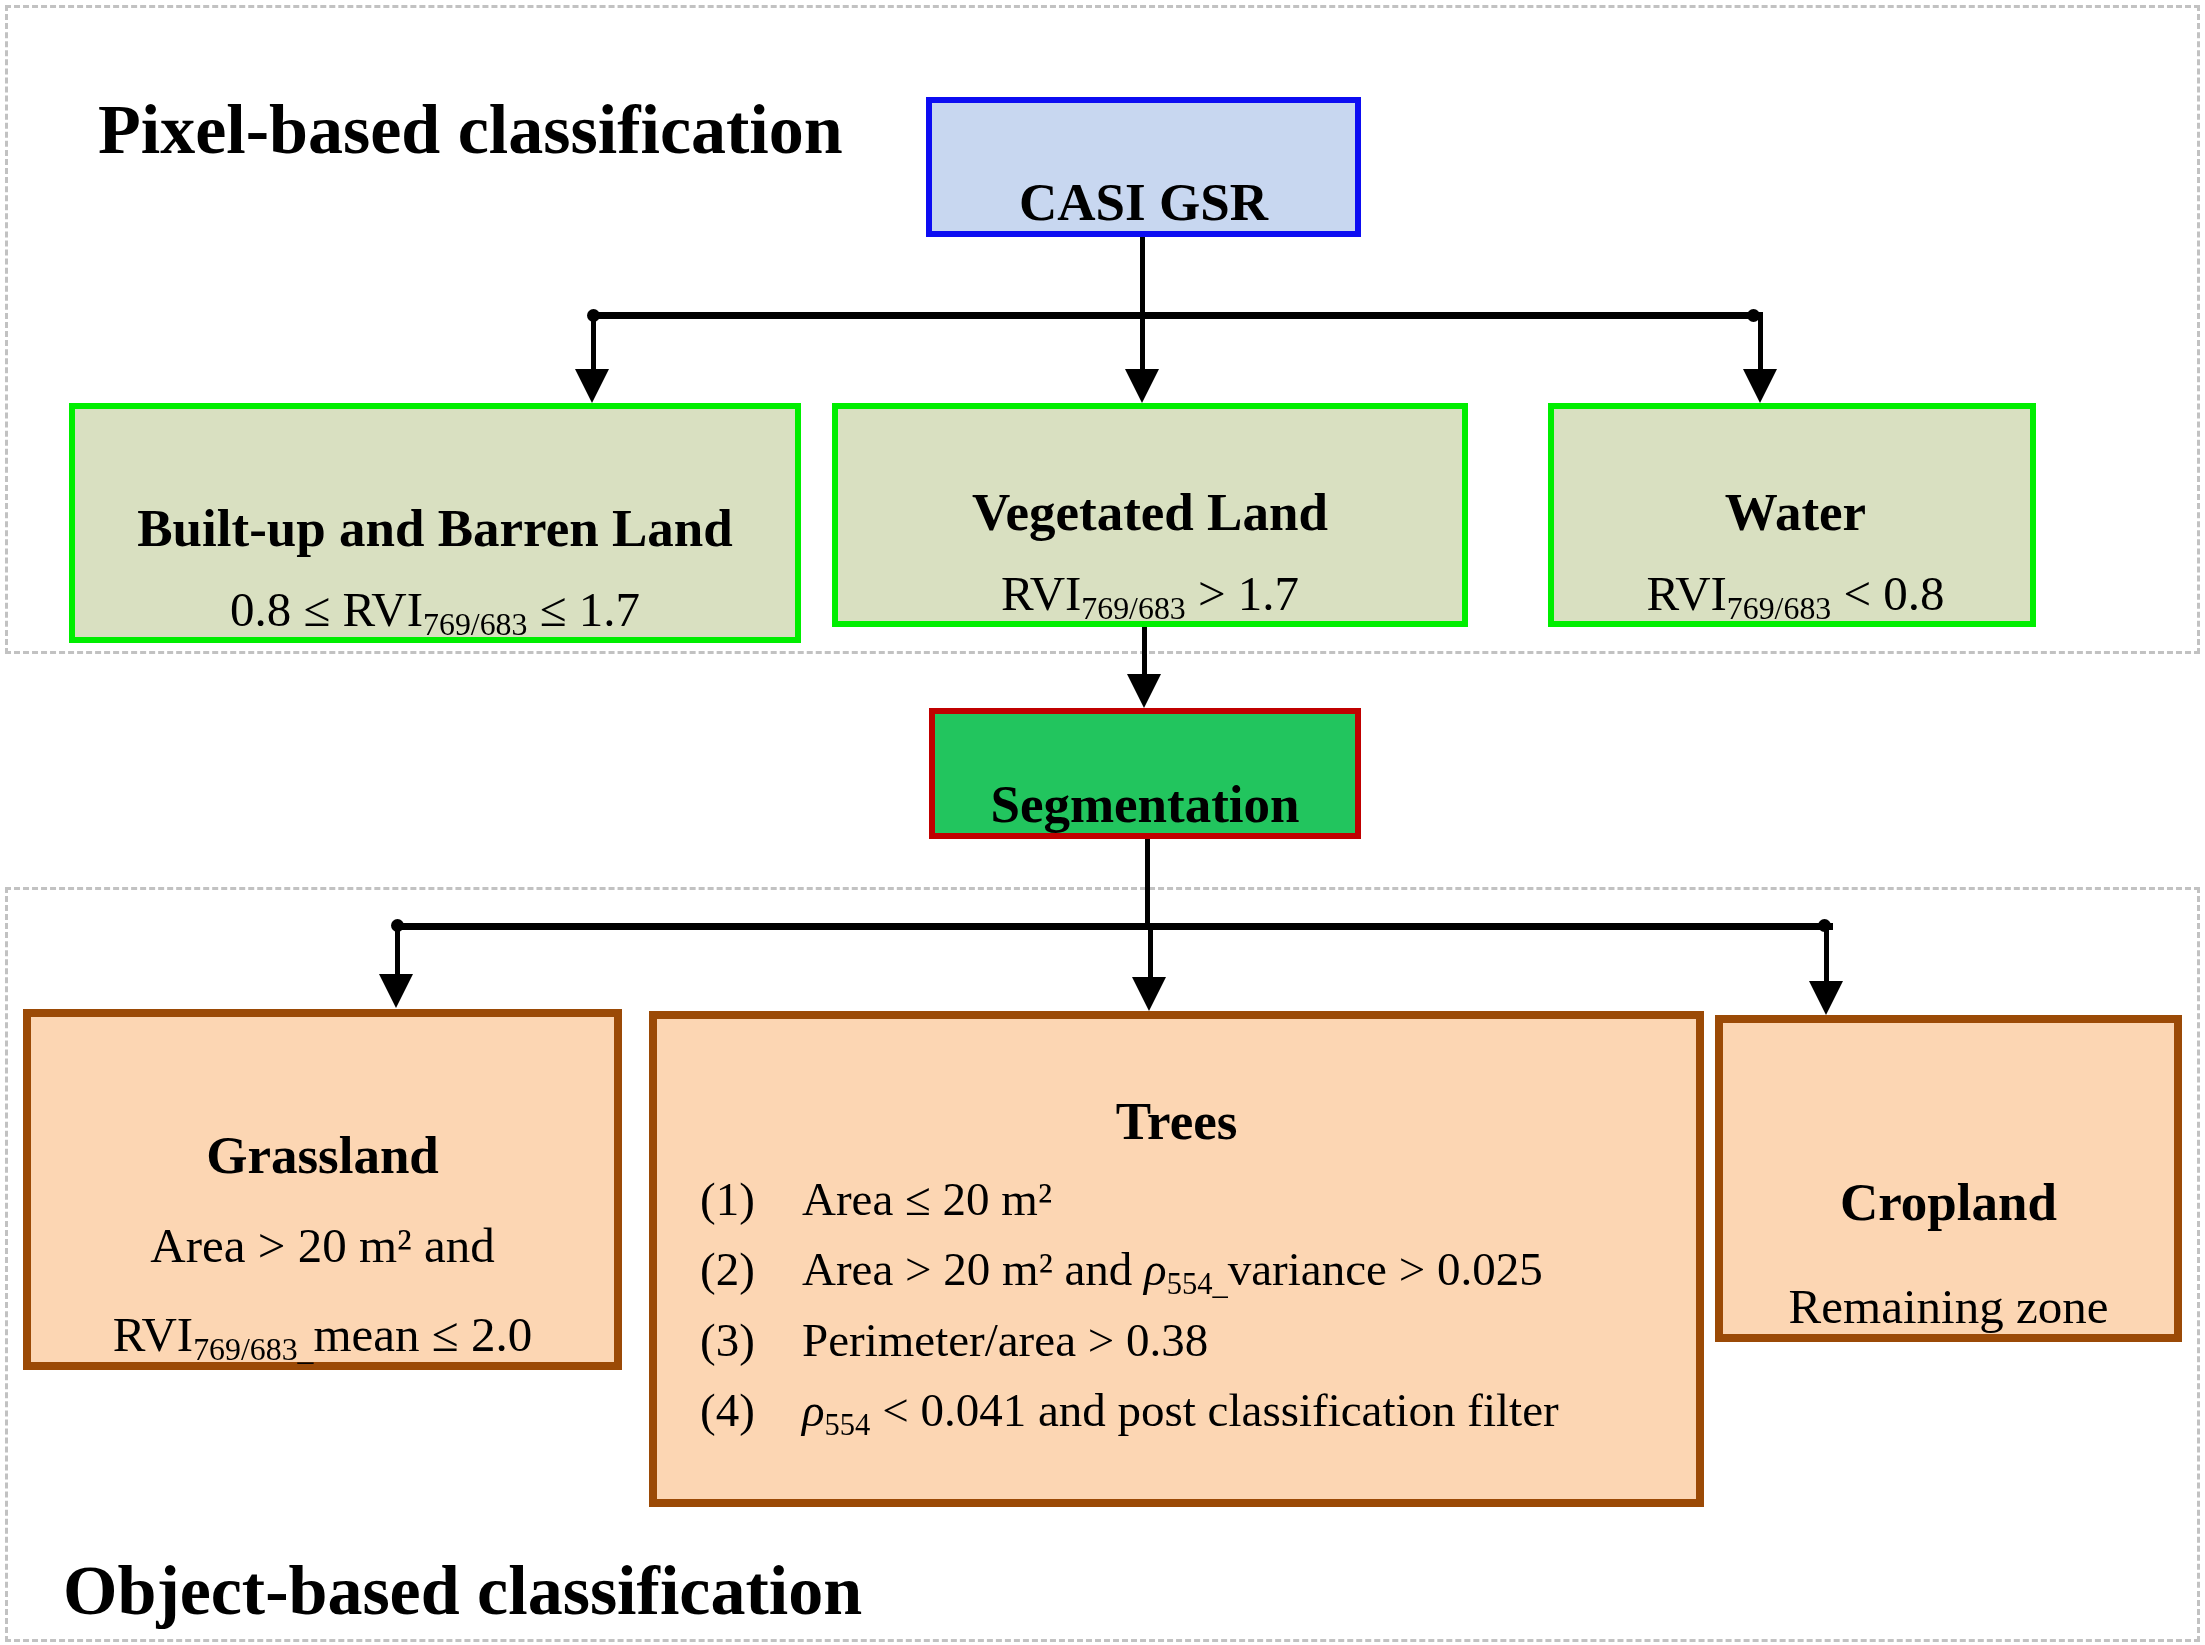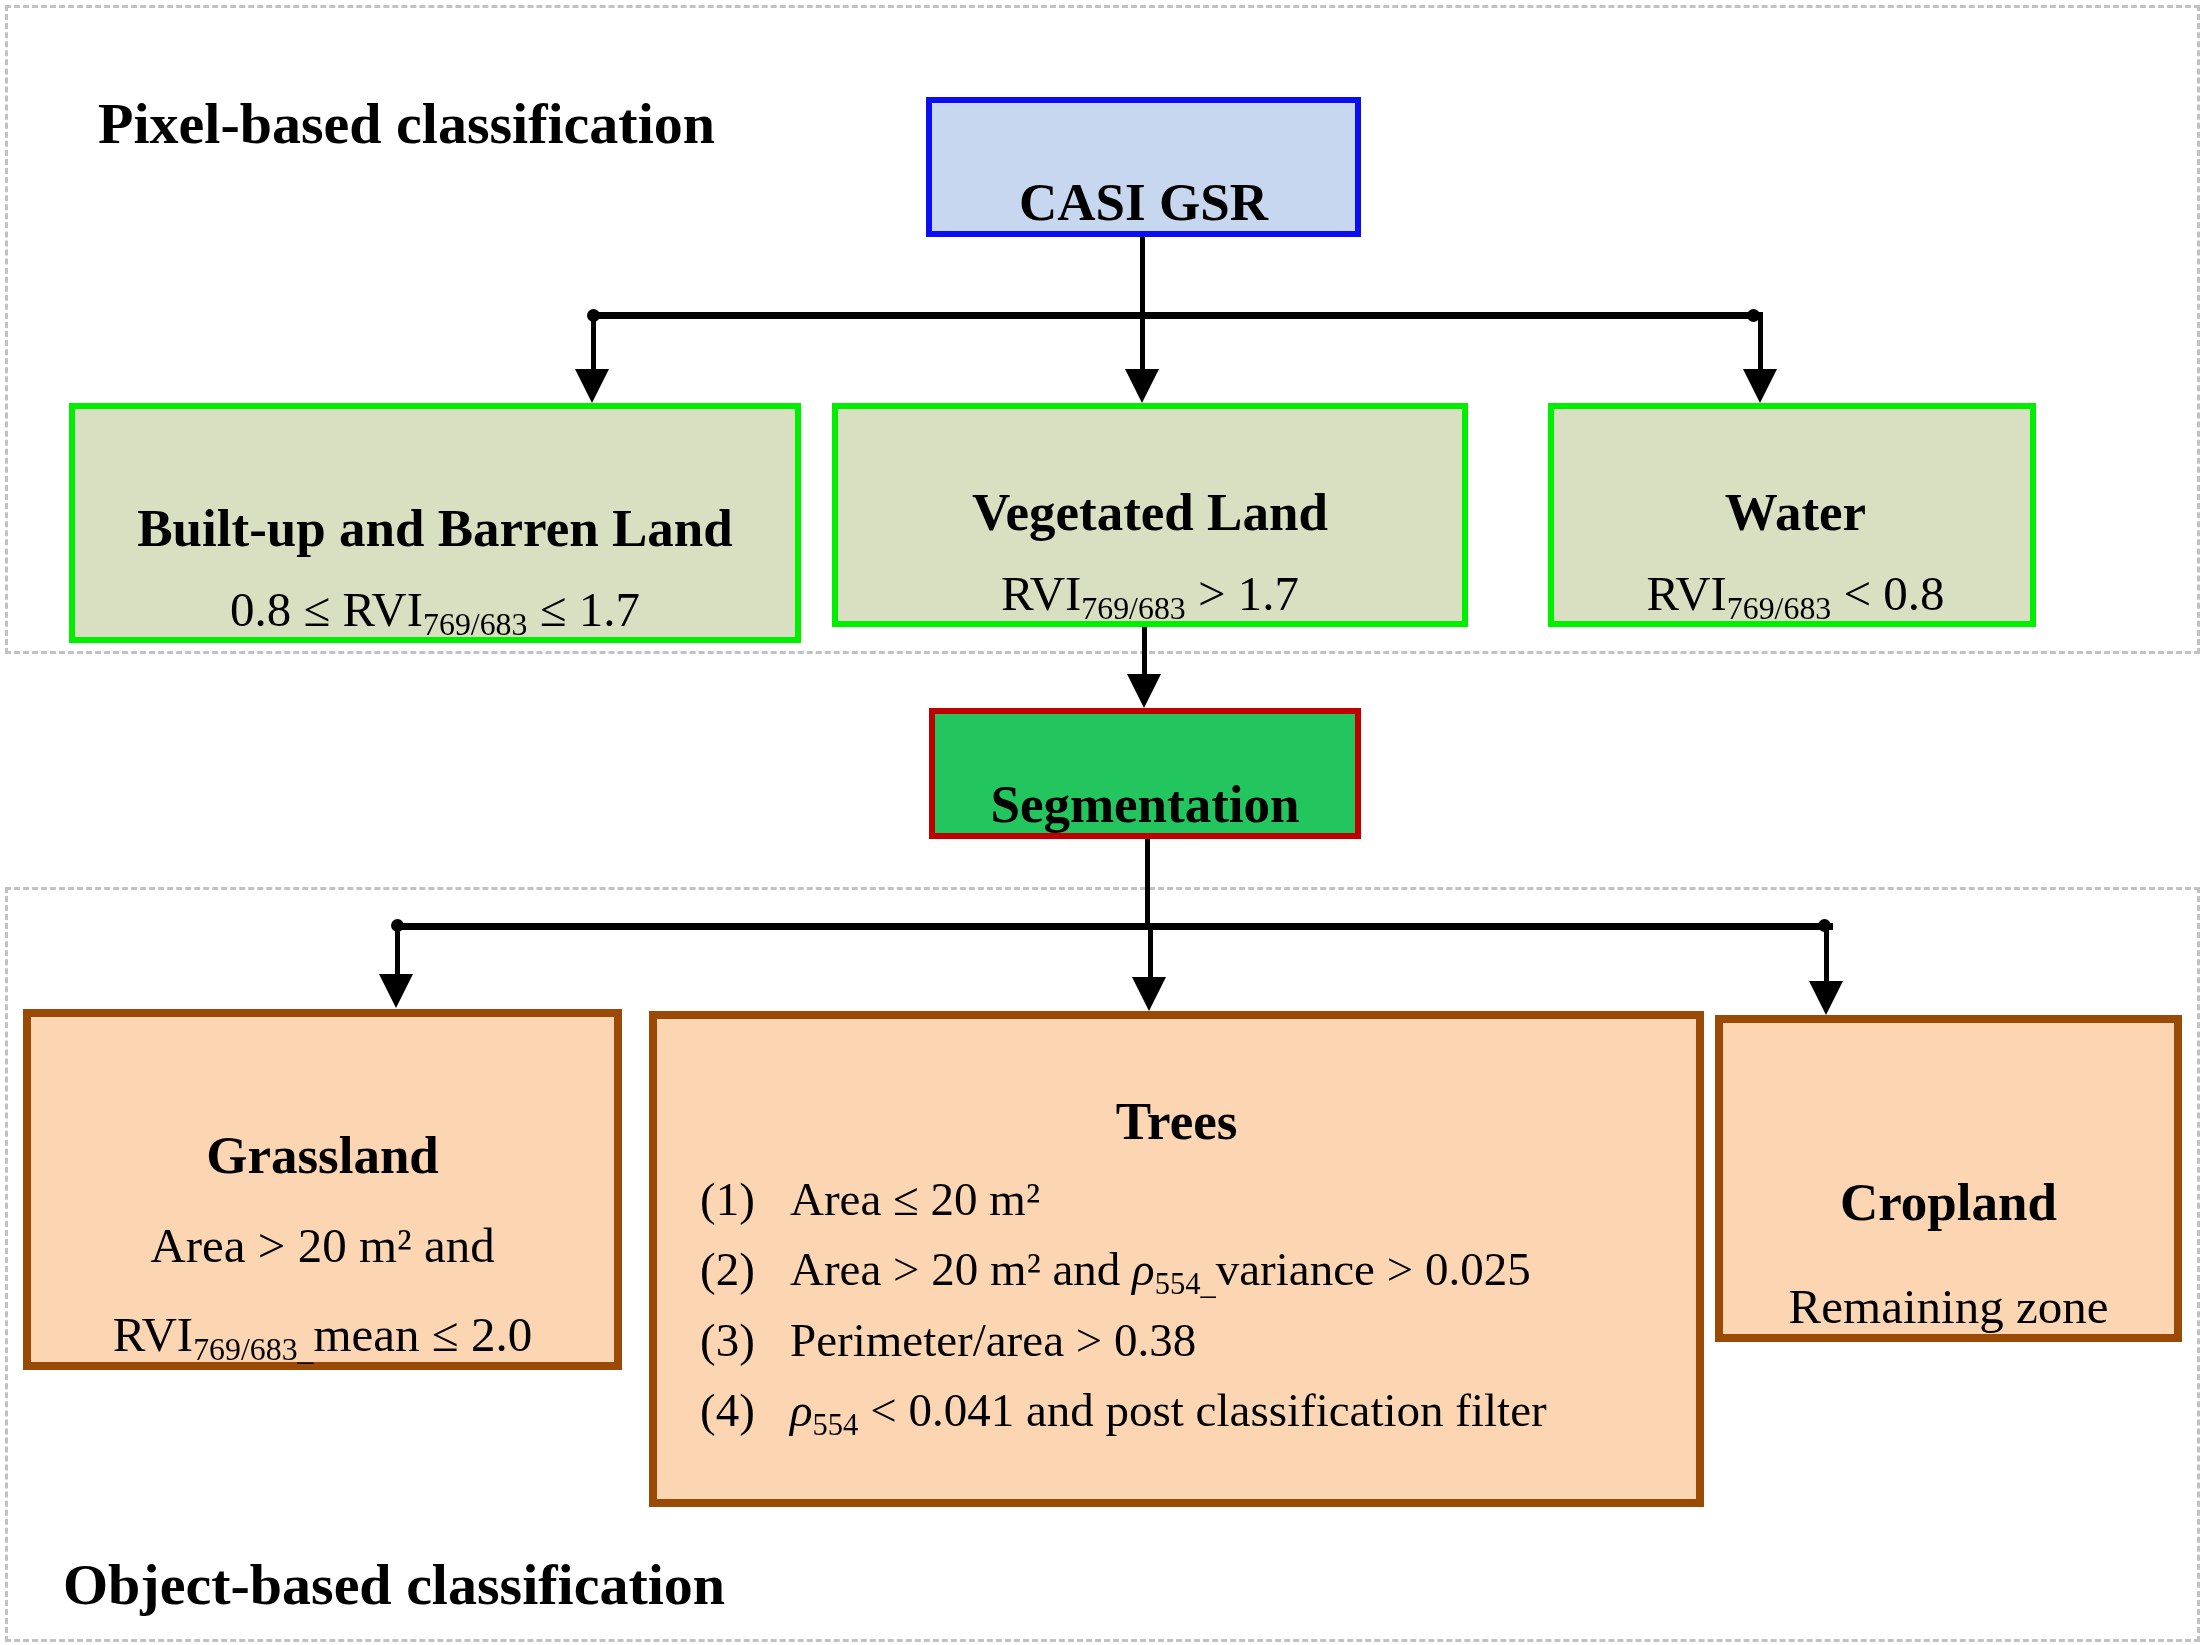--- a/index.html
+++ b/index.html
@@ -13,21 +13,21 @@
   }
   #canvas { position: absolute; left: 0; top: 0; width: 2205px; height: 1646px; background: #ffffff; }
 
   .dash-rect { position: absolute; border: 3.8px dashed #c2c2c2; background: transparent; }
   .region-pixel  { left: 4.6px;  top: 4.6px;    width: 2195px; height: 649px; }
   .region-object { left: 4.6px;  top: 887px; width: 2195px; height: 755px; }
 
   .section-label {
     position: absolute;
     font-weight: bold;
-    font-size: 58px;
+    font-size: 70px;
     letter-spacing: 0px;
     white-space: nowrap;
   }
   .label-pixel  { left: 98px; top: 90px; }
   .label-object { left: 63px;  top: 1551px; }
 
   .node {
     position: absolute;
     display: flex; flex-direction: column;
     align-items: center; justify-content: flex-end;
@@ -51,21 +51,21 @@
 
   .node-orange { background: #fcd6b3; border: 8.4px solid #9b4a06; }
   .node-grassland { left: 23px;   top: 1009px; width: 599px;  height: 361px; gap: 35px; }
   .node-trees     { left: 649px;  top: 1011px; width: 1055px; height: 496px;
     justify-content: flex-start; padding-top: 73px; gap: 13.7px; }
   .node-cropland  { left: 1715px; top: 1015px; width: 467px;  height: 327px; gap: 49px; }
 
   .tree-list { width: 100%; padding: 0 30.5px 0 43px; display: flex; flex-direction: column; }
   .tree-item { display: flex; align-items: baseline; text-align: left; font-size: 47px; line-height: 1.5; }
   .tree-num  { width: 90px; flex: 0 0 auto; }
-  .list-text { white-space: nowrap; }
+  .list-text { white-space: nowrap; margin-left: 12px; }
 
   .line { position: absolute; background: #000000; }
   .ah {
     position: absolute; width: 0; height: 0;
     border-left: 17.6px solid transparent;
     border-right: 17.6px solid transparent;
     border-top: 34px solid #000000;
   }
   .dot { position: absolute; width: 13px; height: 13px; border-radius: 50%; background: #000000; }
 </style>

